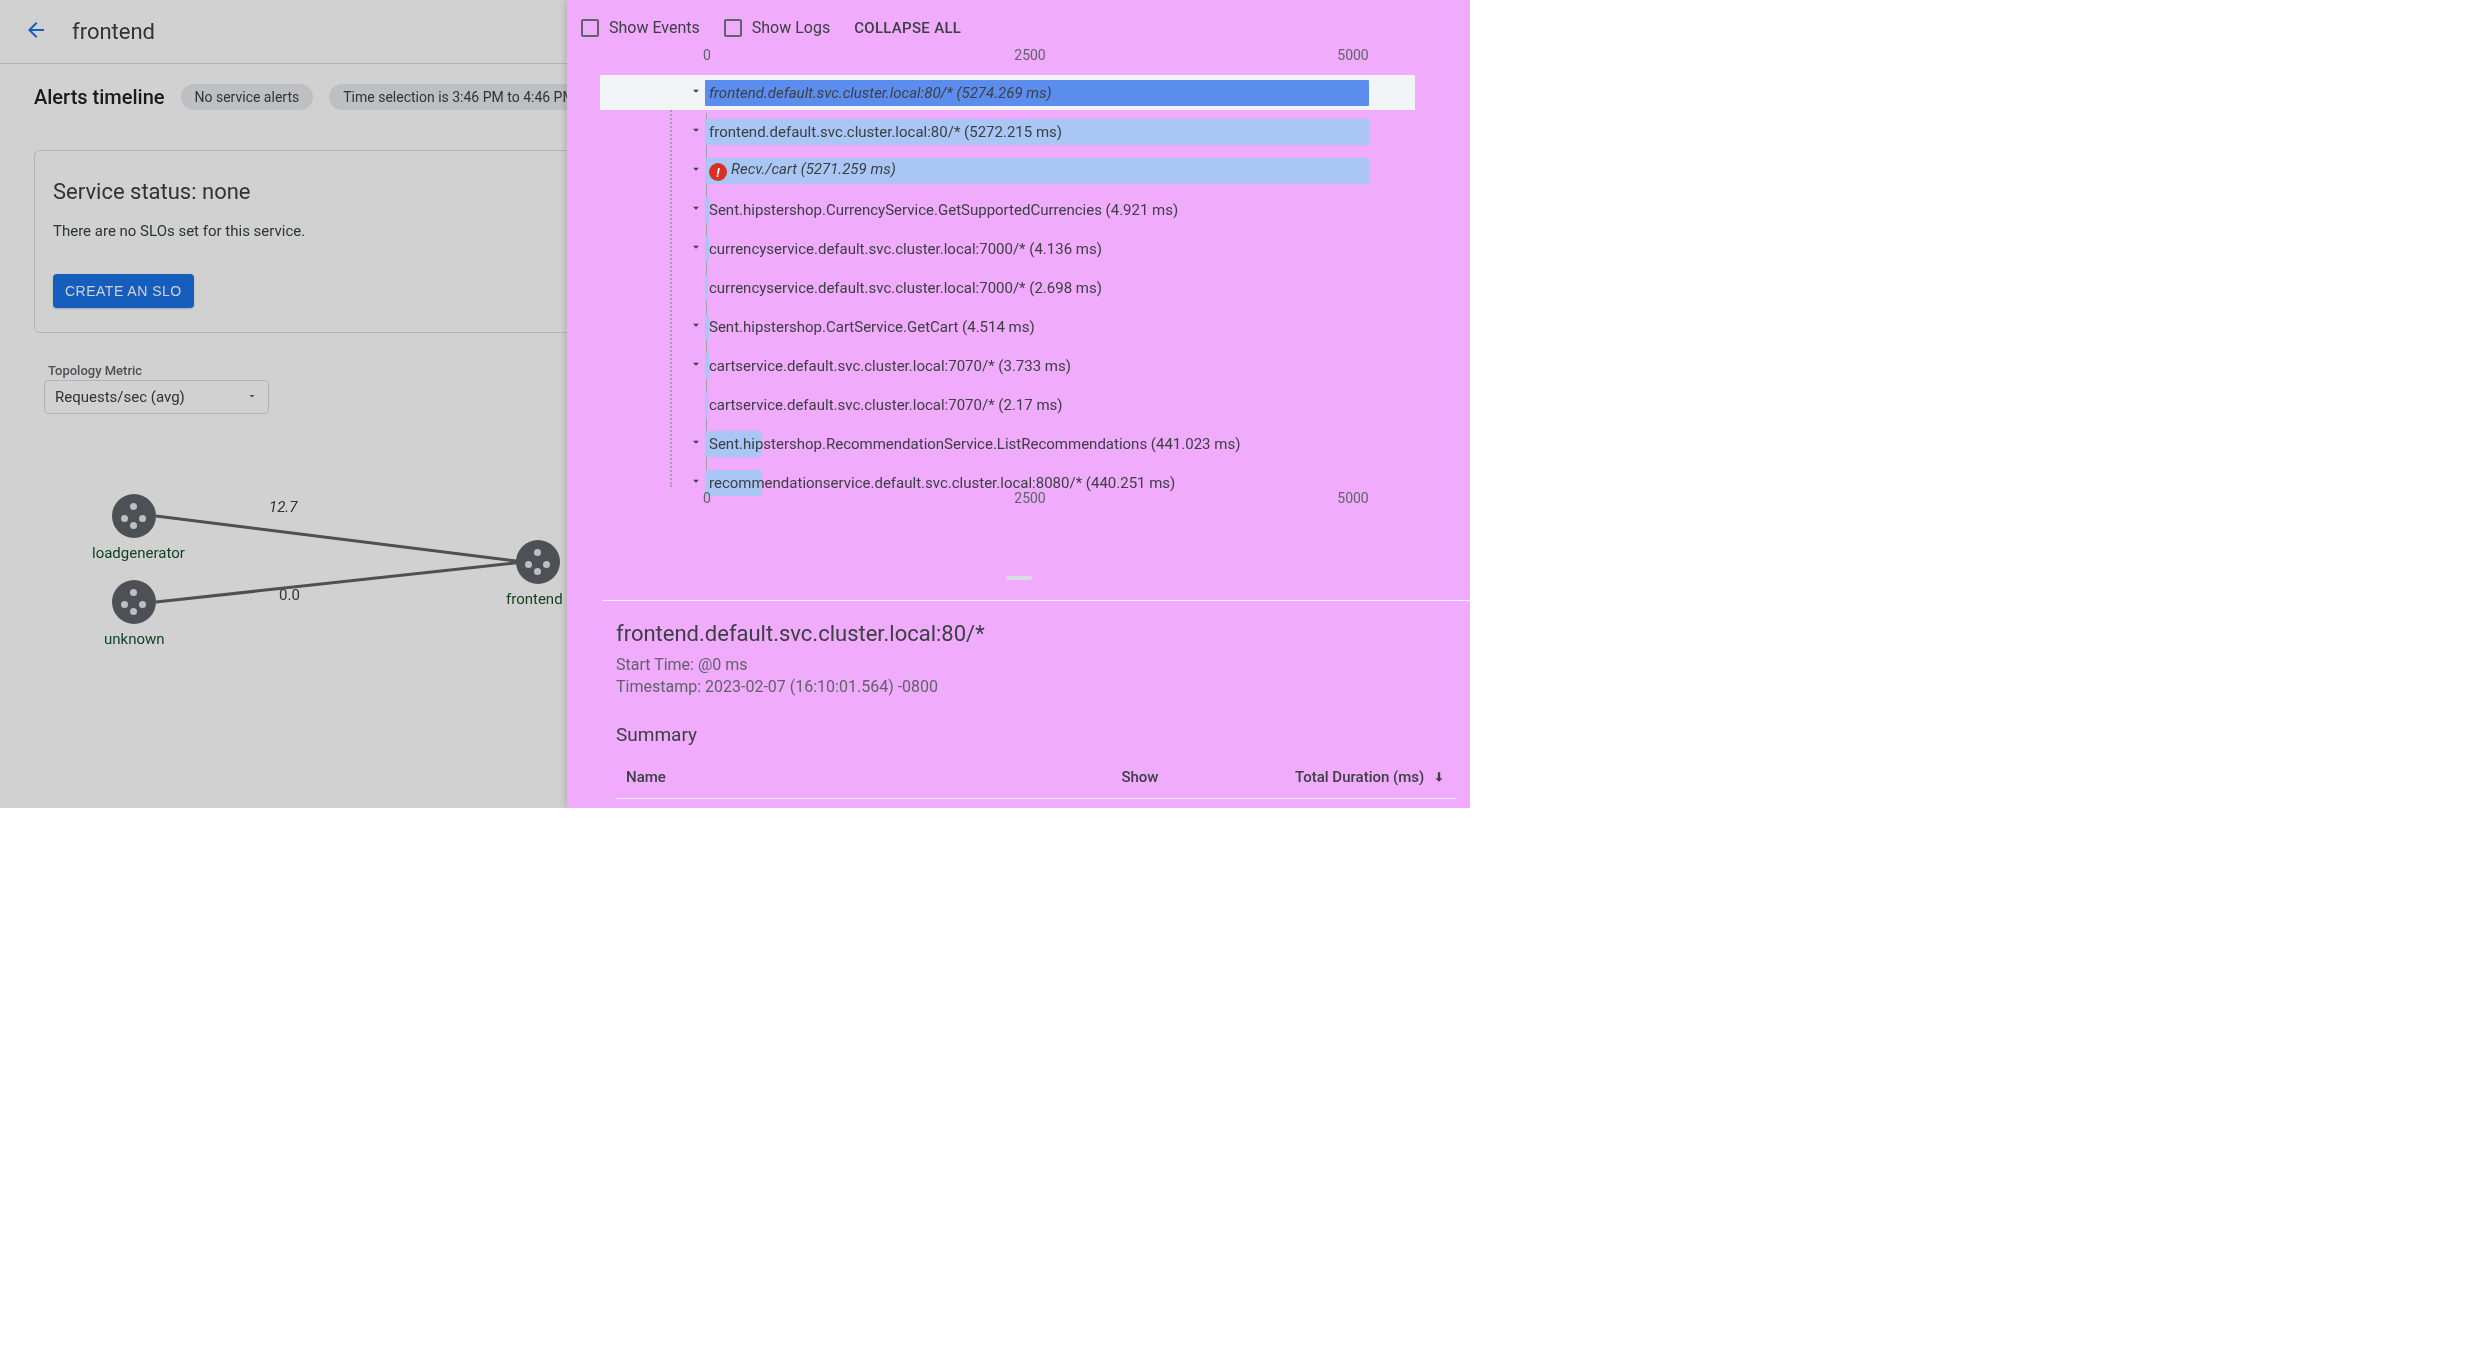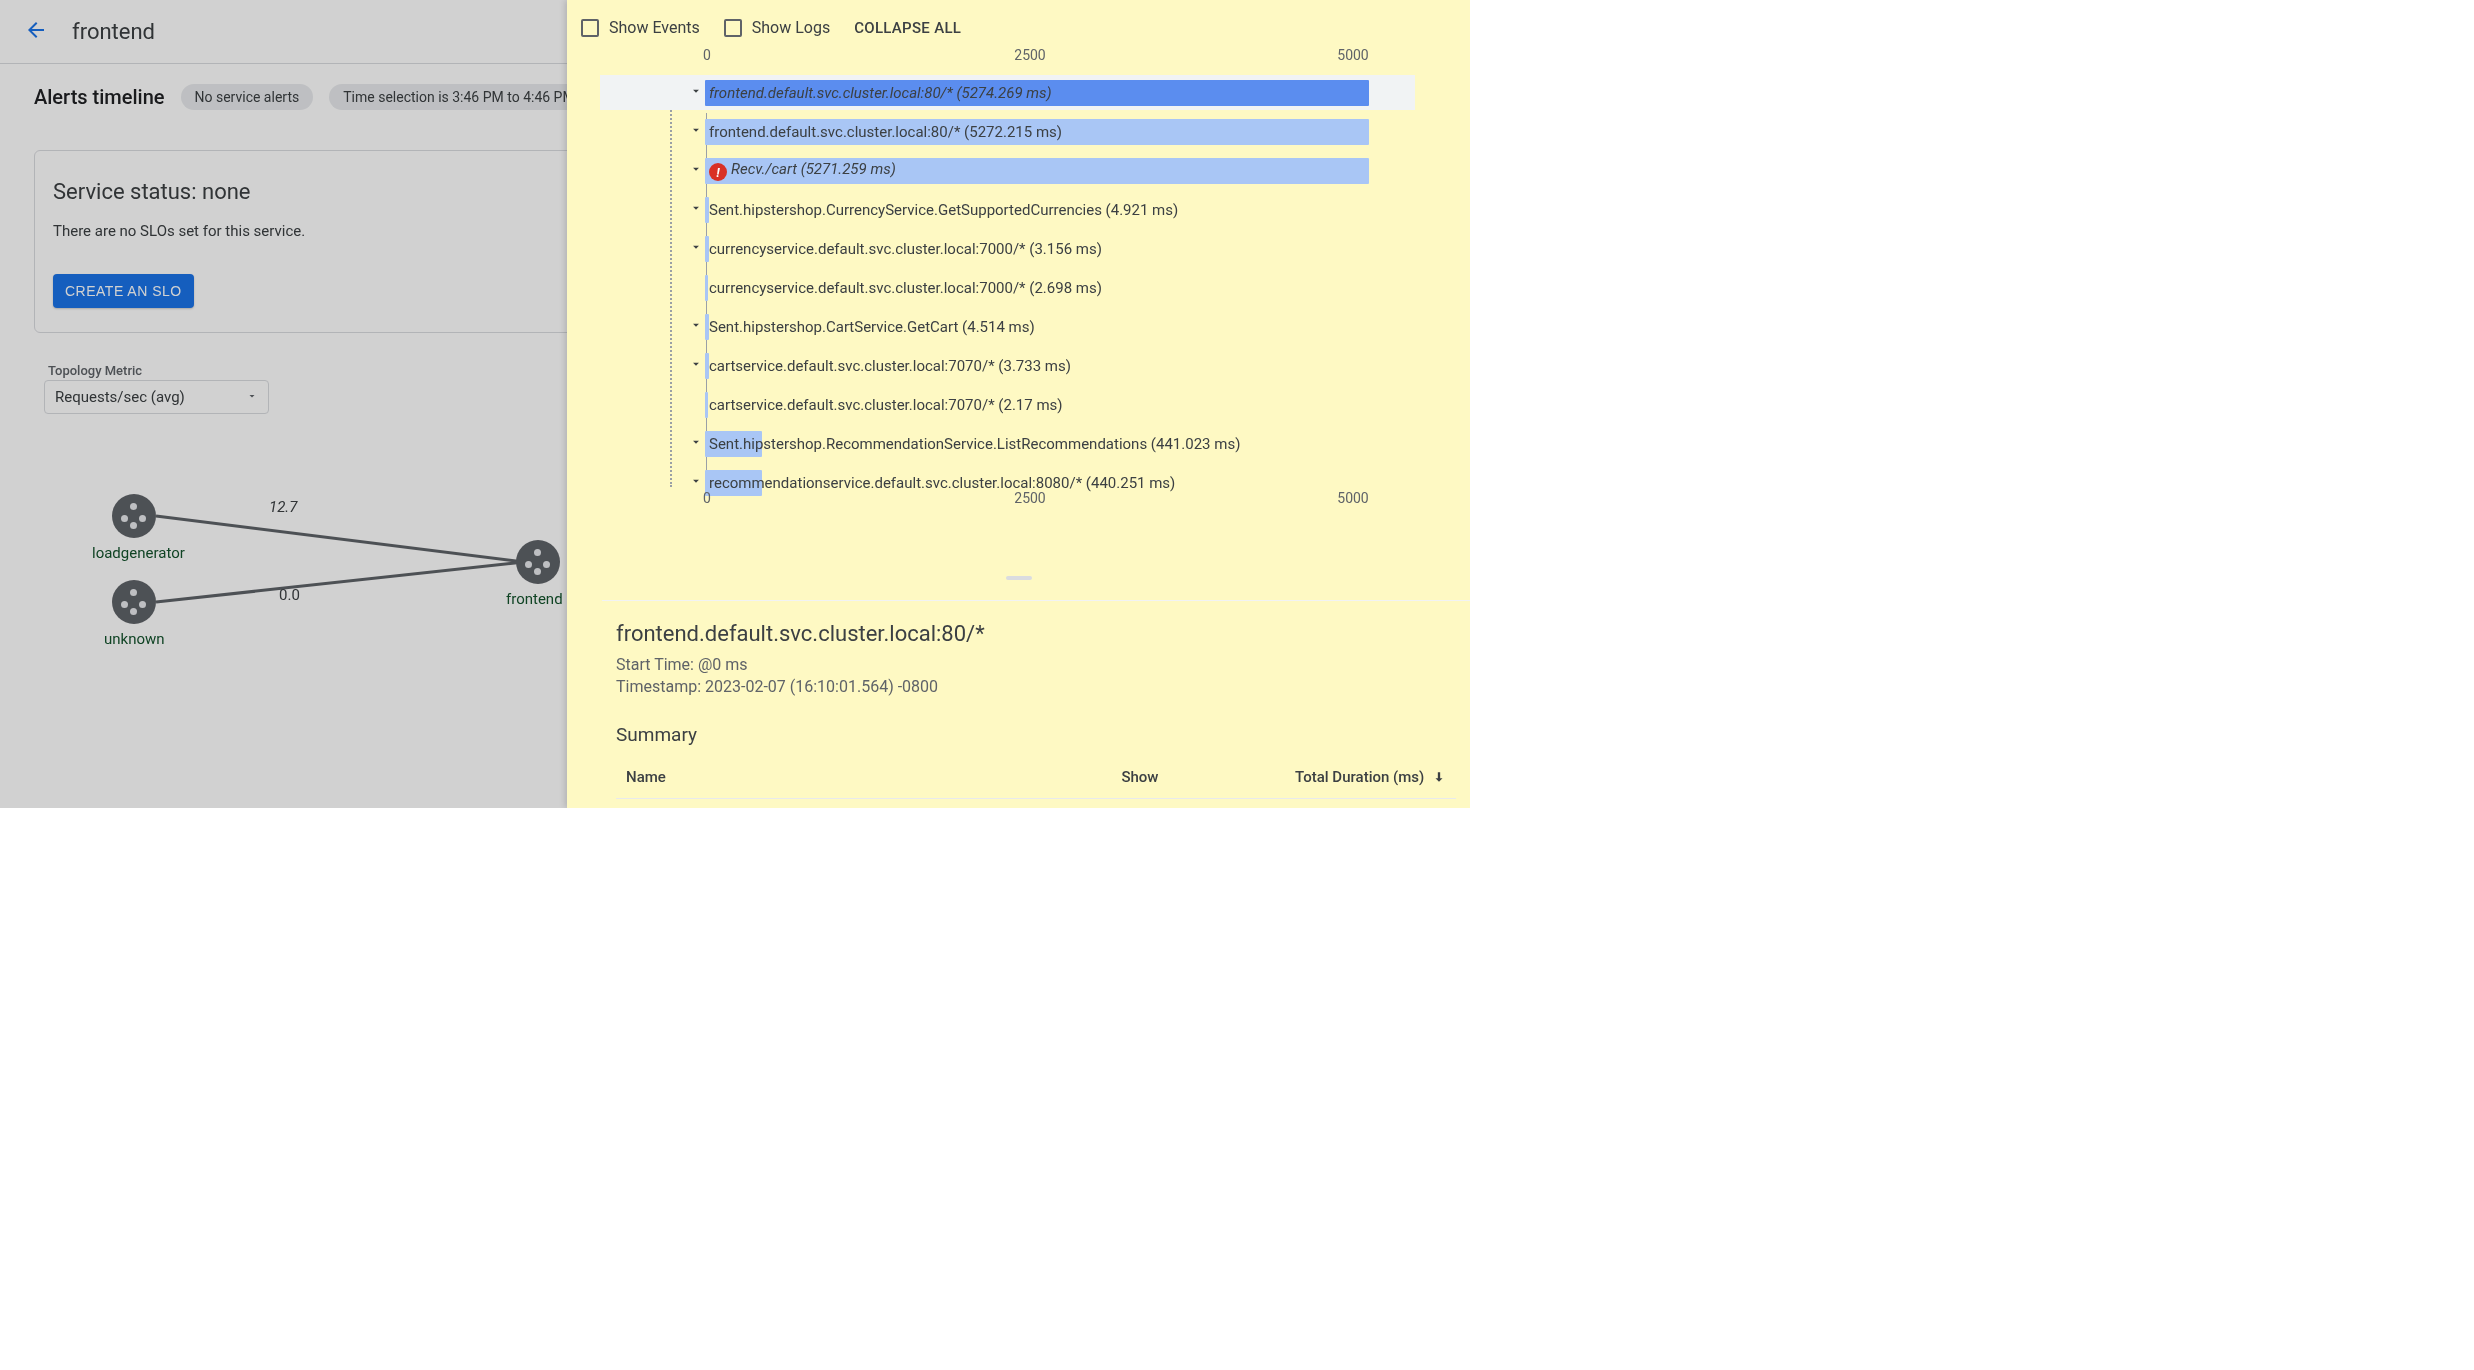--- a/index.html
+++ b/index.html
@@ -68,21 +68,21 @@
 }
 .topo-node-inner { position:relative; width:26px; height:26px; }
 .topo-dot { position:absolute; width:7px; height:7px; border-radius:50%; background:#e8eaed; }
 .topo-node-label { position:absolute; font-size:15px; color:#14532d; text-align:center; }
 .edge { position:absolute; stroke:#5f6368; stroke-width:3; fill:none; }
 .edge-label { position:absolute; font-size:15px; color:#3c4043; }
 
 
 .side-panel {
   position:absolute; top:0; right:0; width: 903px; height:808px;
-  background:#fef9c3; box-shadow: -2px 0 6px rgba(0,0,0,.15);
+  background:#f0abfc; box-shadow: -2px 0 6px rgba(0,0,0,.15);
   overflow:hidden;
 }
 .panel-toolbar {
   display:flex; align-items:center; gap: 24px; padding: 18px 14px 10px 14px;
 }
 .cb { display:flex; align-items:center; gap:10px; font-size:16px; color:#3c4043; }
 .cb-box { width:18px; height:18px; border:2px solid #5f6368; border-radius:2px; }
 .collapse-all { font-weight:500; letter-spacing:.3px; font-size:15px; color:#3c4043; cursor:pointer; }
 
 .waterfall {
@@ -260,21 +260,21 @@
               <path d="M7 10l5 5 5-5z"></path>
             </svg></span>
           <div class="bar" style="left: 105px; width: 4px; background: rgb(169, 198, 245);"></div>
           <div class="bar-lbl" style="left: 109px;"><span>Sent.hipstershop.CurrencyService.GetSupportedCurrencies (4.921 ms)</span></div>
         </div>
         <div class="trow" style="margin-top: 4px;">
           <span class="chev" style="left: 86px;"><svg viewBox="0 0 24 24">
               <path d="M7 10l5 5 5-5z"></path>
             </svg></span>
           <div class="bar" style="left: 105px; width: 4px; background: rgb(169, 198, 245);"></div>
-          <div class="bar-lbl" style="left: 109px;"><span>currencyservice.default.svc.cluster.local:7000/* (3.156 ms)</span></div>
+          <div class="bar-lbl" style="left: 109px;"><span>currencyservice.default.svc.cluster.local:7000/* (4.136 ms)</span></div>
         </div>
         <div class="trow" style="margin-top: 4px;">
           <div class="bar" style="left: 105px; width: 3px; background: rgb(169, 198, 245);"></div>
           <div class="bar-lbl" style="left: 109px;"><span>currencyservice.default.svc.cluster.local:7000/* (2.698 ms)</span></div>
         </div>
         <div class="trow" style="margin-top: 4px;">
           <span class="chev" style="left: 86px;"><svg viewBox="0 0 24 24">
               <path d="M7 10l5 5 5-5z"></path>
             </svg></span>
           <div class="bar" style="left: 105px; width: 4px; background: rgb(169, 198, 245);"></div>

